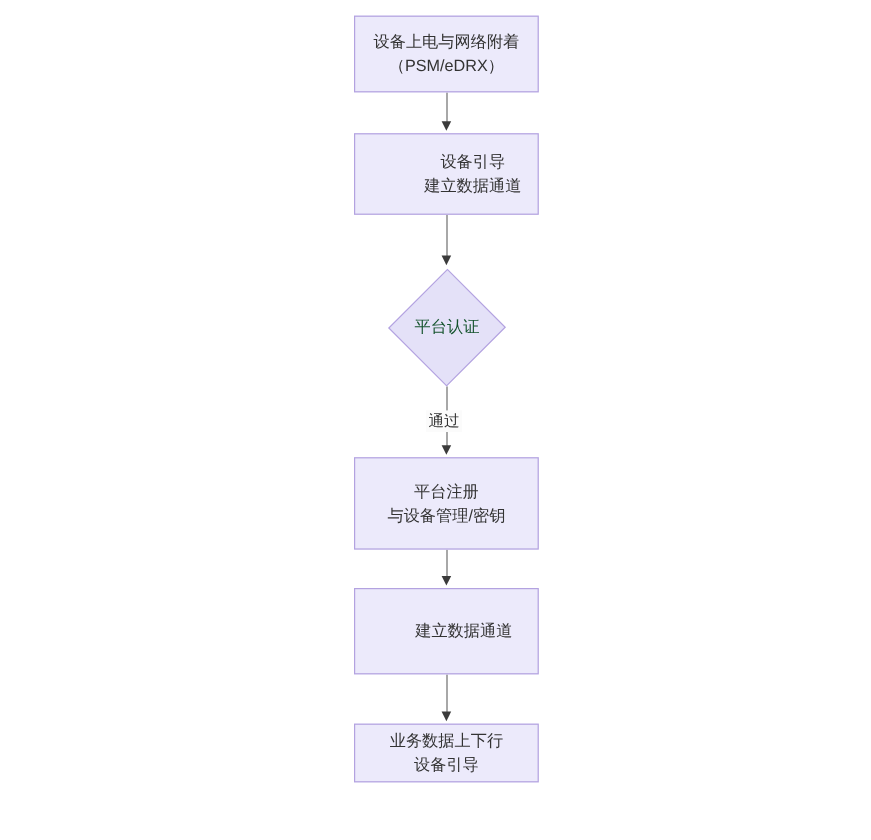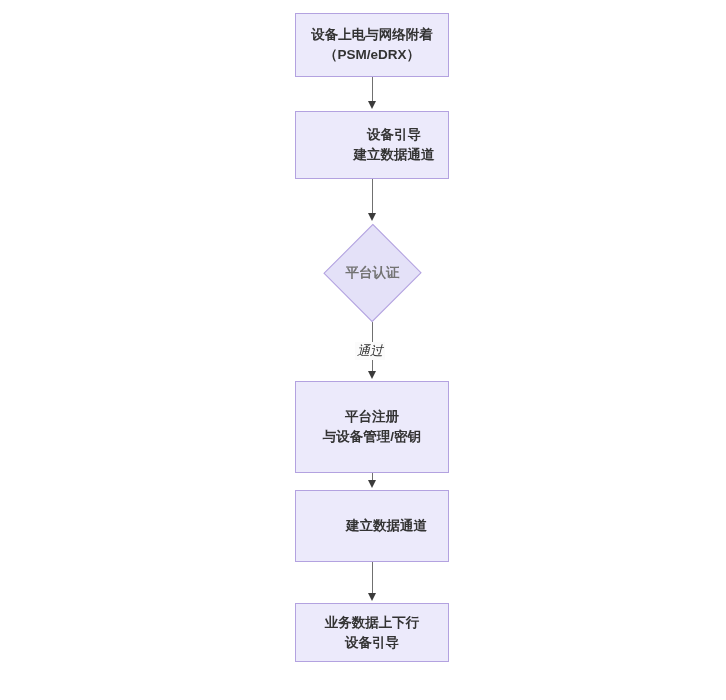--- a/index.html
+++ b/index.html
@@ -31,36 +31,35 @@
     flex-direction: column;
     align-items: center;
     justify-content: center;
     background: #eceafb;
     border: 1.5px solid #b3a2e0;
     color: #333333;
     font-size: 13.5px;
     line-height: 20px;
     text-align: center;
     z-index: 2;
-    font-weight: bold;
   }
 
   .node .line {
     display: block;
     white-space: nowrap;
   }
 
   
   .node-rect { width: 154px; }
 
   .node-powerup   { left: 295px; top: 13px;  height: 64px; }
   .node-bootstrap { left: 295px; top: 111px; height: 68px; padding-left: 44px; }
-  .node-register  { left: 295px; top: 381px; height: 92px; }
+  .node-register  { left: 295px; top: 381px; height: 77px; }
   .node-channel   { left: 295px; top: 490px; height: 72px; padding-left: 29px; }
-  .node-business  { left: 295px; top: 603px; height: 59px; }
+  .node-business  { left: 295px; top: 603px; height: 49px; }
 
   
   .node-diamond {
     left: 324px;
     top: 223px;
     width: 97px;
     height: 99px;
     background: transparent;
     border: none;
   }
@@ -74,21 +73,21 @@
     margin-top: -35px;
     background: #e4e1f8;
     border: 1.5px solid #b3a2e0;
     transform: rotate(45deg);
     box-sizing: border-box;
   }
   .diamond-label {
     position: relative;
     z-index: 3;
     font-size: 13.5px;
-    color: #737373;
+    color: #14532d;
     line-height: 20px;
     white-space: nowrap;
   }
 
   
   .connector {
     position: absolute;
     width: 1px;
     background: #707070;
     z-index: 1;
@@ -105,21 +104,20 @@
 
   .edge-label {
     position: absolute;
     z-index: 3;
     background: #fbfbfb;
     color: #333333;
     font-size: 13px;
     line-height: 18px;
     padding: 0 2px;
     white-space: nowrap;
-    font-style: italic;
   }
 </style>
 </head>
 <body>
 
 <div id="flow-canvas">
 
   <div class="connector" style="left:372px; top:77px; height:26px;"></div>
   <div class="arrowhead" style="left:368px; top:101px;"></div>
 

